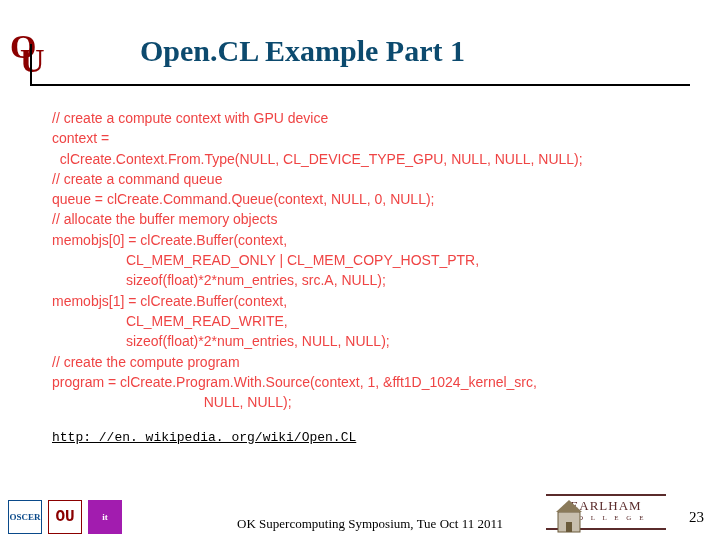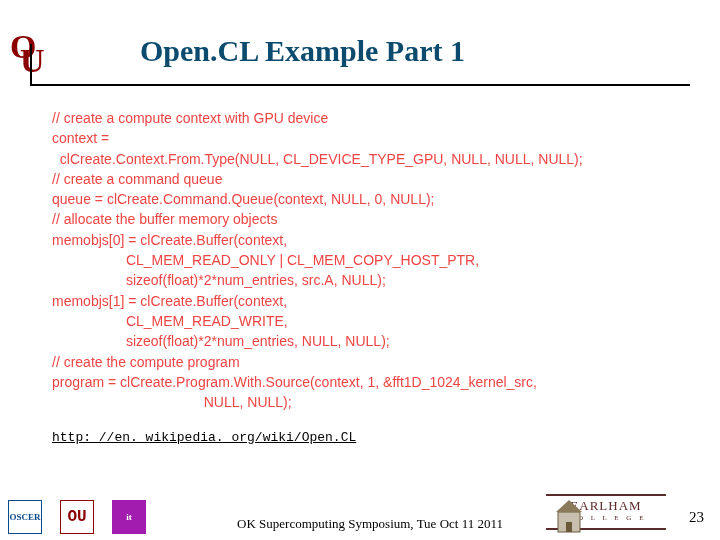--- a/index.html
+++ b/index.html
@@ -7,21 +7,21 @@
   .ou-logo { position: absolute; left: 10px; top: 30px; width: 36px; height: 44px; }
   .ou-o, .ou-u { font-family: "Times New Roman", serif; font-weight: bold; color: #8b0000; position: absolute; font-size: 34px; line-height: 1; }
   .ou-o { left: 0; top: 0; }
   .ou-u { left: 10px; top: 14px; }
   .title { position: absolute; left: 140px; top: 34px; font-size: 30px; color: #0c4a6e; font-weight: bold; }
   .hr1 { position: absolute; left: 30px; top: 84px; width: 660px; border-top: 2px solid #000; }
   .vr1 { position: absolute; left: 30px; top: 44px; height: 40px; border-left: 2px solid #000; }
   .code { position: absolute; left: 52px; top: 108px; width: 640px; font-family: Liberation Sans, sans-serif; font-size: 14px; line-height: 1.45; color: #ef4444; white-space: pre; }
   .link { position: absolute; left: 52px; top: 430px; font-family: "Courier New", monospace; font-size: 13px; color: #000; text-decoration: underline; }
   .footer { position: absolute; bottom: 0; left: 0; width: 720px; height: 64px; }
-  .footer .logos-left { position: absolute; left: 8px; bottom: 6px; display: flex; align-items: center; gap: 18px; margin-top: 20px; }
+  .footer .logos-left { position: absolute; left: 8px; bottom: 6px; display: flex; align-items: center; gap: 6px; margin-top: 20px; }
   .logo-box { width: 34px; height: 34px; display: flex; align-items: center; justify-content: center; font-size: 9px; font-weight: bold; border: 1px solid #888; }
   .logo-oscer { color: #0a4a8a; border-color: #0a4a8a; }
   .logo-ou2 { color: #8b0000; border-color: #8b0000; font-family: Liberation Mono, monospace; font-size: 16px; }
   .logo-it { background: #a21caf; color: #fff; border: none; }
   .footer-text { position: absolute; left: 220px; bottom: 8px; width: 300px; text-align: center; font-size: 13px; color: #000; line-height: 1.25; }
   .logo-earl { position: absolute; right: 54px; bottom: 10px; width: 120px; height: 36px; font-family: "Times New Roman", serif; font-size: 13px; color: #5a2b2b; letter-spacing: 1px; text-align: center; border-bottom: 2px solid #5a2b2b; border-top: 2px solid #5a2b2b; padding-top: 2px; }
   .logo-earl small { display:block; font-size:7px; letter-spacing:3px; }
   .pagenum { position: absolute; right: 16px; bottom: 14px; font-size: 15px; color: #000; margin-top: 37px; }
   .deco-icon { position: absolute; right: 134px; bottom: 4px; width: 34px; height: 38px; }
   .deco-icon svg { width: 100%; height: 100%; }

